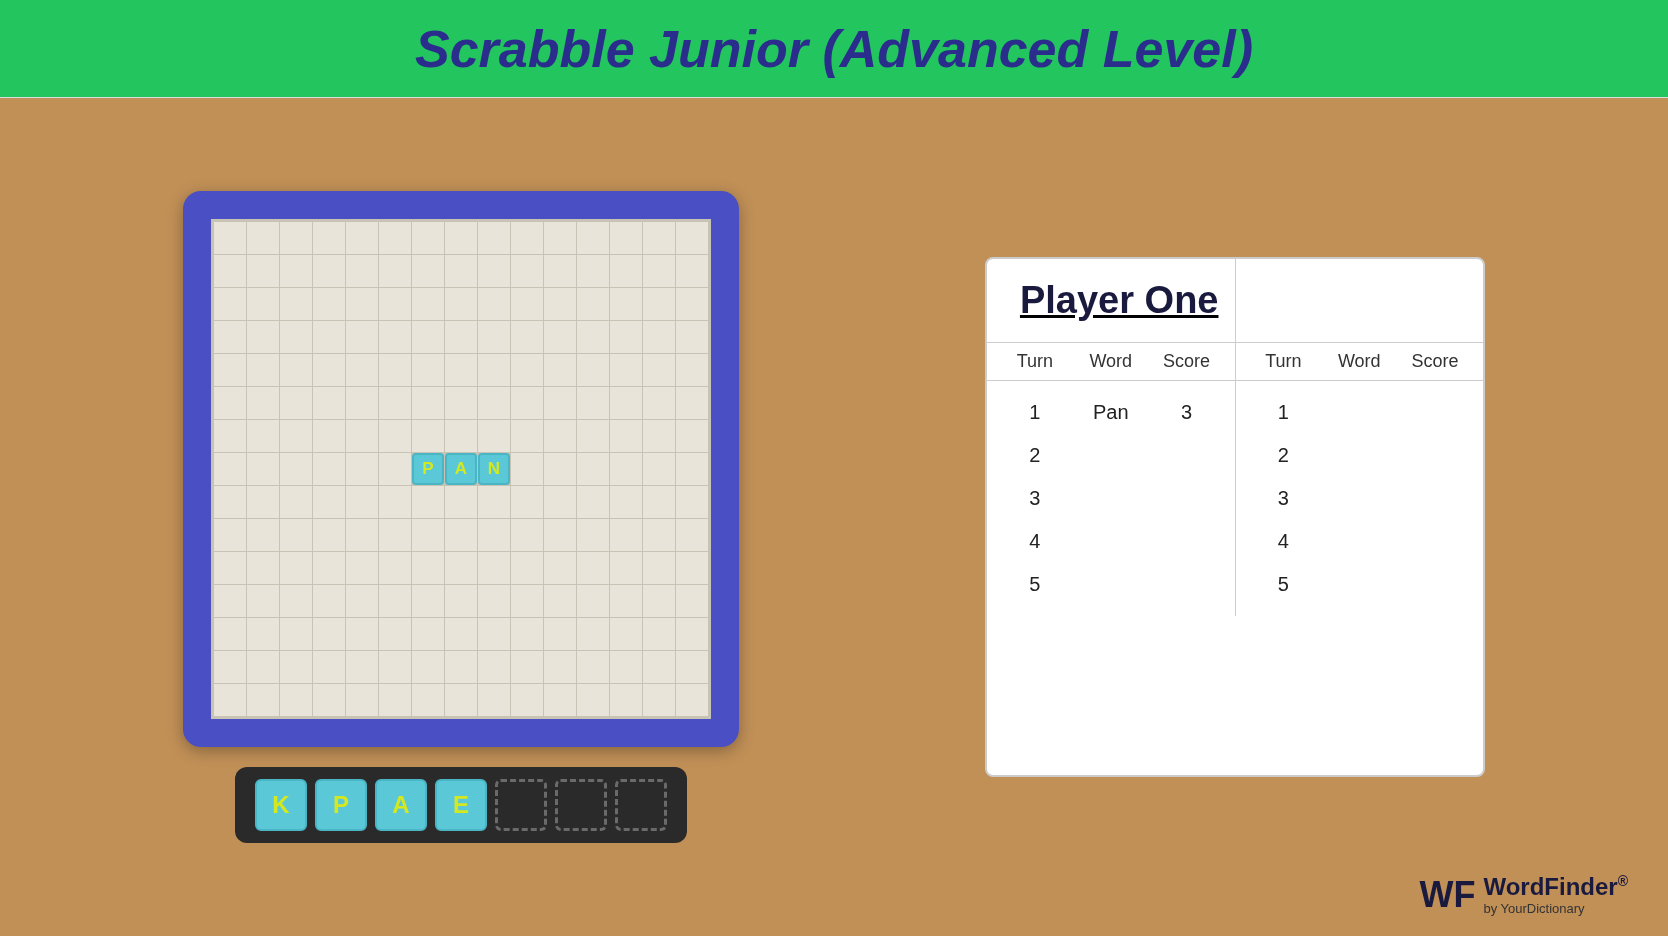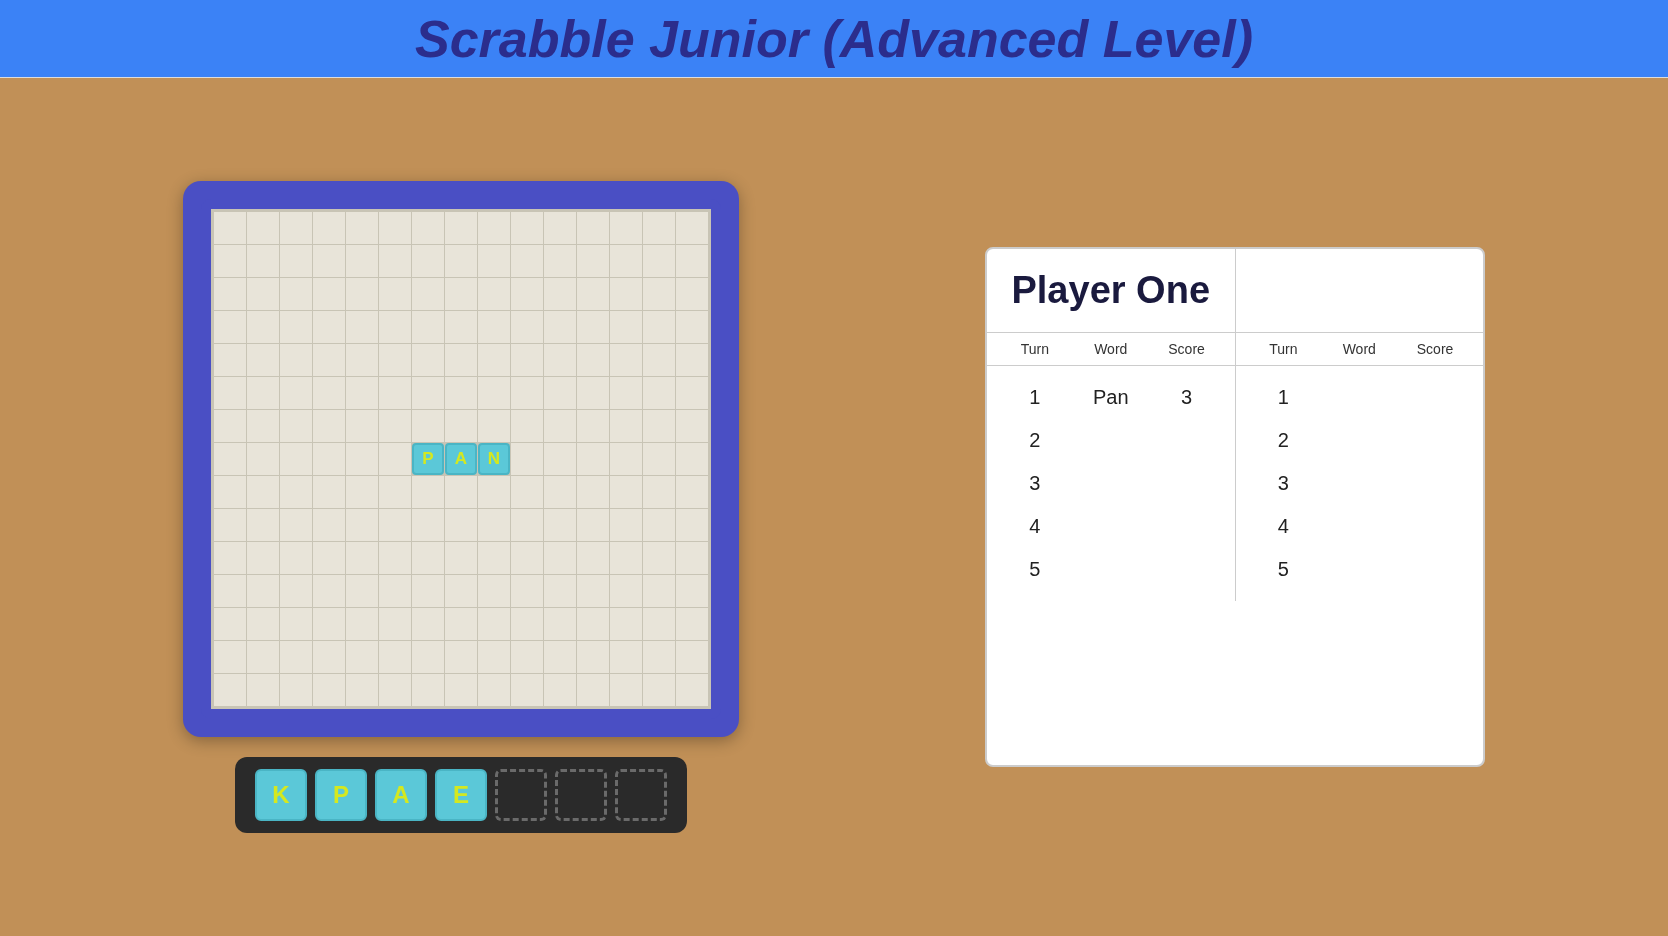--- a/index.html
+++ b/index.html
@@ -8,22 +8,22 @@
       width: 1668px;
       height: 936px;
       overflow: hidden;
       font-family: 'Arial', sans-serif;
       display: flex;
       flex-direction: column;
     }
 
     
     #header {
-      background: #3b82f6;
-      height: 78px;
+      background: #22c55e;
+      height: 98px;
       display: flex;
       align-items: center;
       justify-content: center;
       border-bottom: 1px solid #ddd;
     }
 
     #header h1 {
       font-size: 52px;
       font-weight: 800;
       color: #2b2d8c;
@@ -133,22 +133,23 @@
       min-height: 520px;
       overflow: hidden;
     }
 
     #scoreboard-header {
       display: grid;
       grid-template-columns: 1fr 1px 1fr;
     }
 
     .player-header {
-      padding: 20px 10px;
-      text-align: center;
+      padding: 20px 16px;
+      text-align: right;
+      text-decoration: underline;
     }
 
     .player-header h2 {
       font-size: 38px;
       font-weight: 800;
       color: #1a1a3e;
     }
 
     .divider-vertical {
       background: #ccc;
@@ -162,21 +163,21 @@
       border-bottom: 1px solid #ccc;
     }
 
     .col-headers {
       display: flex;
       justify-content: space-around;
       padding: 8px 10px;
     }
 
     .col-header {
-      font-size: 14px;
+      font-size: 18px;
       font-weight: 500;
       color: #333;
       flex: 1;
       text-align: center;
     }
 
     #scoreboard-rows {
       display: grid;
       grid-template-columns: 1fr 1px 1fr;
     }
@@ -559,14 +560,23 @@
           </div>
           <div class="score-row">
             <span class="score-cell">5</span>
             <span class="score-cell"></span>
             <span class="score-cell"></span>
           </div>
         </div>
     </div>
   </div>
 
+  <div id="logo">
+    <div class="logo-wf">WF</div>
+    <div class="logo-text">
+      <span class="logo-text-main">
+        <span>WordFinder</span><span style="font-size:14px;vertical-align:super;">®</span>
+      </span>
+      <span class="logo-text-sub">by YourDictionary</span>
+    </div>
+  </div>
 
 </div>
 
 </body></html>

